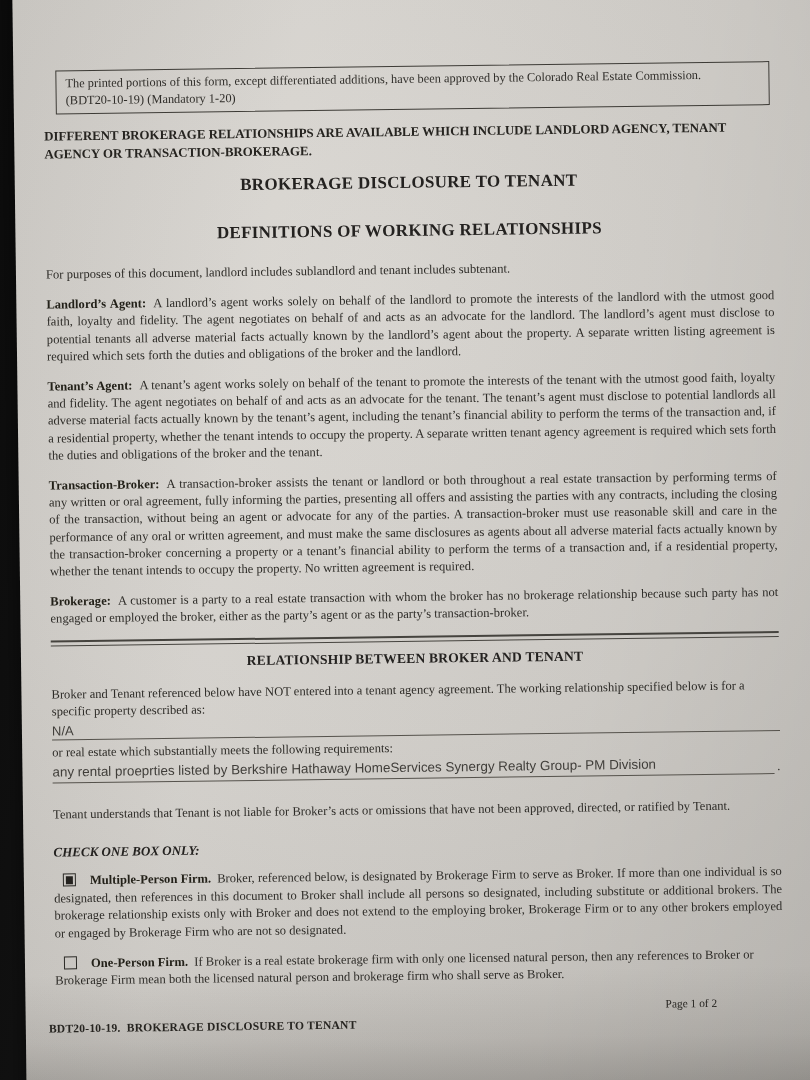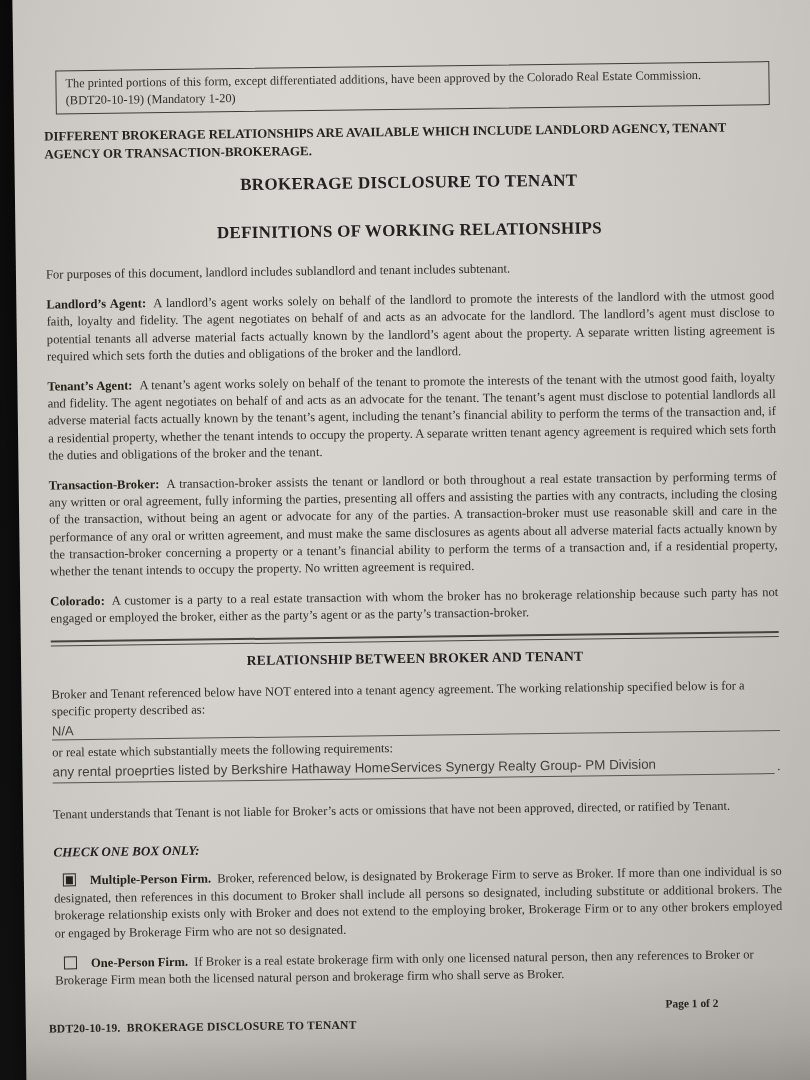--- a/index.html
+++ b/index.html
@@ -41,21 +41,21 @@
   .tenant-understands{margin-top:23px;font-size:12.6px;line-height:17.4px;}
   .check-one{margin-top:21px;font-weight:bold;font-style:italic;font-size:13px;color:#242220;}
   .cb-para{margin-top:12px;font-size:12.6px;line-height:17.4px;text-align:justify;}
   .cb-para.second{text-align:left;margin-top:9px;}
   .cb-para b{margin-right:6px;color:#232119;}
   .cb{display:inline-block;box-sizing:border-box;width:13px;height:13px;border:1.7px solid #2b2a26;
       vertical-align:-2px;margin:0 14px 0 9px;position:relative;}
   .cb.checked::after{content:'';position:absolute;inset:1.8px;background:#24221f;}
   .footer-left{position:absolute;left:23px;top:1051px;font-weight:bold;font-size:11.6px;
                letter-spacing:0.2px;white-space:pre;color:#262420;}
-  .footer-right{position:absolute;left:640px;top:1034px;font-weight:bold;font-size:11.4px;color:#262420;}
+  .footer-right{position:absolute;left:640px;top:1034px;font-weight:normal;font-size:11.4px;color:#262420;}
 </style>
 </head>
 <body>
 
 <div class="paper">
 
   <div class="approval-box">
     <span>The printed portions of this form, except differentiated additions, have been approved by the Colorado Real Estate Commission.</span>
     <br>
     <span>(BDT20-10-19) (Mandatory 1-20)</span>
@@ -67,21 +67,21 @@
   <div class="title second">DEFINITIONS OF WORKING RELATIONSHIPS</div>
 
   <div class="purpose">For purposes of this document, landlord includes sublandlord and tenant includes subtenant.</div>
 
   <p class="def"><b>Landlord’s Agent:</b><span>A landlord’s agent works solely on behalf of the landlord to promote the interests of the landlord with the utmost good faith, loyalty and fidelity. The agent negotiates on behalf of and acts as an advocate for the landlord. The landlord’s agent must disclose to potential tenants all adverse material facts actually known by the landlord’s agent about the property. A separate written listing agreement is required which sets forth the duties and obligations of the broker and the landlord.</span></p>
 
   <p class="def"><b>Tenant’s Agent:</b><span>A tenant’s agent works solely on behalf of the tenant to promote the interests of the tenant with the utmost good faith, loyalty and fidelity. The agent negotiates on behalf of and acts as an advocate for the tenant. The tenant’s agent must disclose to potential landlords all adverse material facts actually known by the tenant’s agent, including the tenant’s financial ability to perform the terms of the transaction and, if a residential property, whether the tenant intends to occupy the property. A separate written tenant agency agreement is required which sets forth the duties and obligations of the broker and the tenant.</span></p>
 
   <p class="def"><b>Transaction-Broker:</b><span>A transaction-broker assists the tenant or landlord or both throughout a real estate transaction by performing terms of any written or oral agreement, fully informing the parties, presenting all offers and assisting the parties with any contracts, including the closing of the transaction, without being an agent or advocate for any of the parties. A transaction-broker must use reasonable skill and care in the performance of any oral or written agreement, and must make the same disclosures as agents about all adverse material facts actually known by the transaction-broker concerning a property or a tenant’s financial ability to perform the terms of a transaction and, if a residential property, whether the tenant intends to occupy the property. No written agreement is required.</span></p>
 
-  <p class="def"><b>Colorado:</b><span>A customer is a party to a real estate transaction with whom the broker has no brokerage relationship because such party has not engaged or employed the broker, either as the party’s agent or as the party’s transaction-broker.</span></p>
+  <p class="def"><b>Brokerage:</b><span>A customer is a party to a real estate transaction with whom the broker has no brokerage relationship because such party has not engaged or employed the broker, either as the party’s agent or as the party’s transaction-broker.</span></p>
 
   <div class="double-rule"></div>
 
   <div class="rel-heading">RELATIONSHIP BETWEEN BROKER AND TENANT</div>
 
   <div class="rel-intro">Broker and Tenant referenced below have NOT entered into a tenant agency agreement. The working relationship specified below is for a specific property described as:</div>
 
   <div class="fill-line">
     <span class="fill">N/A</span>
   </div>

